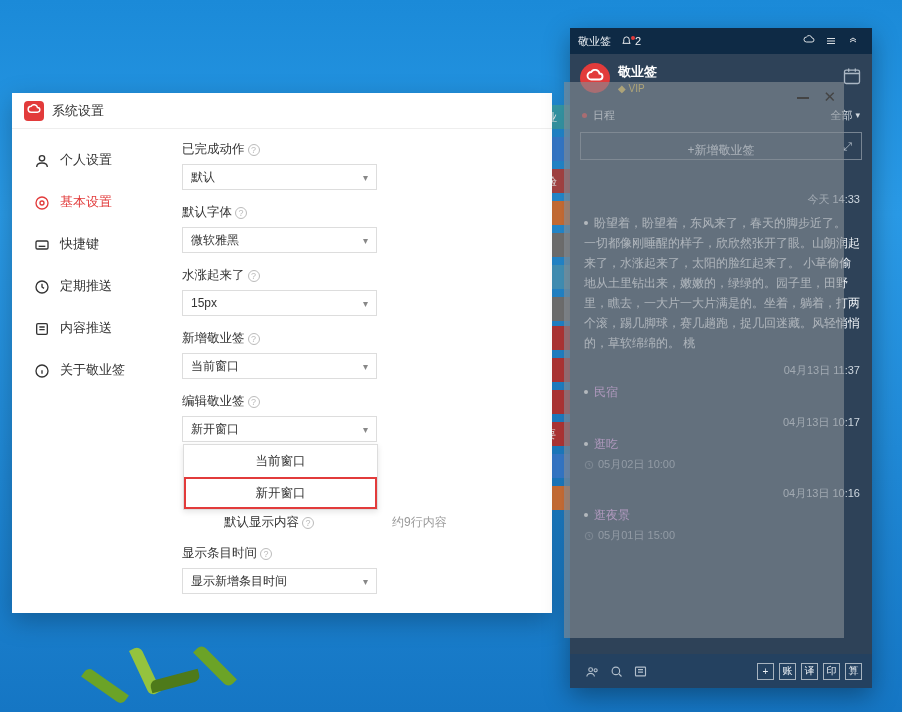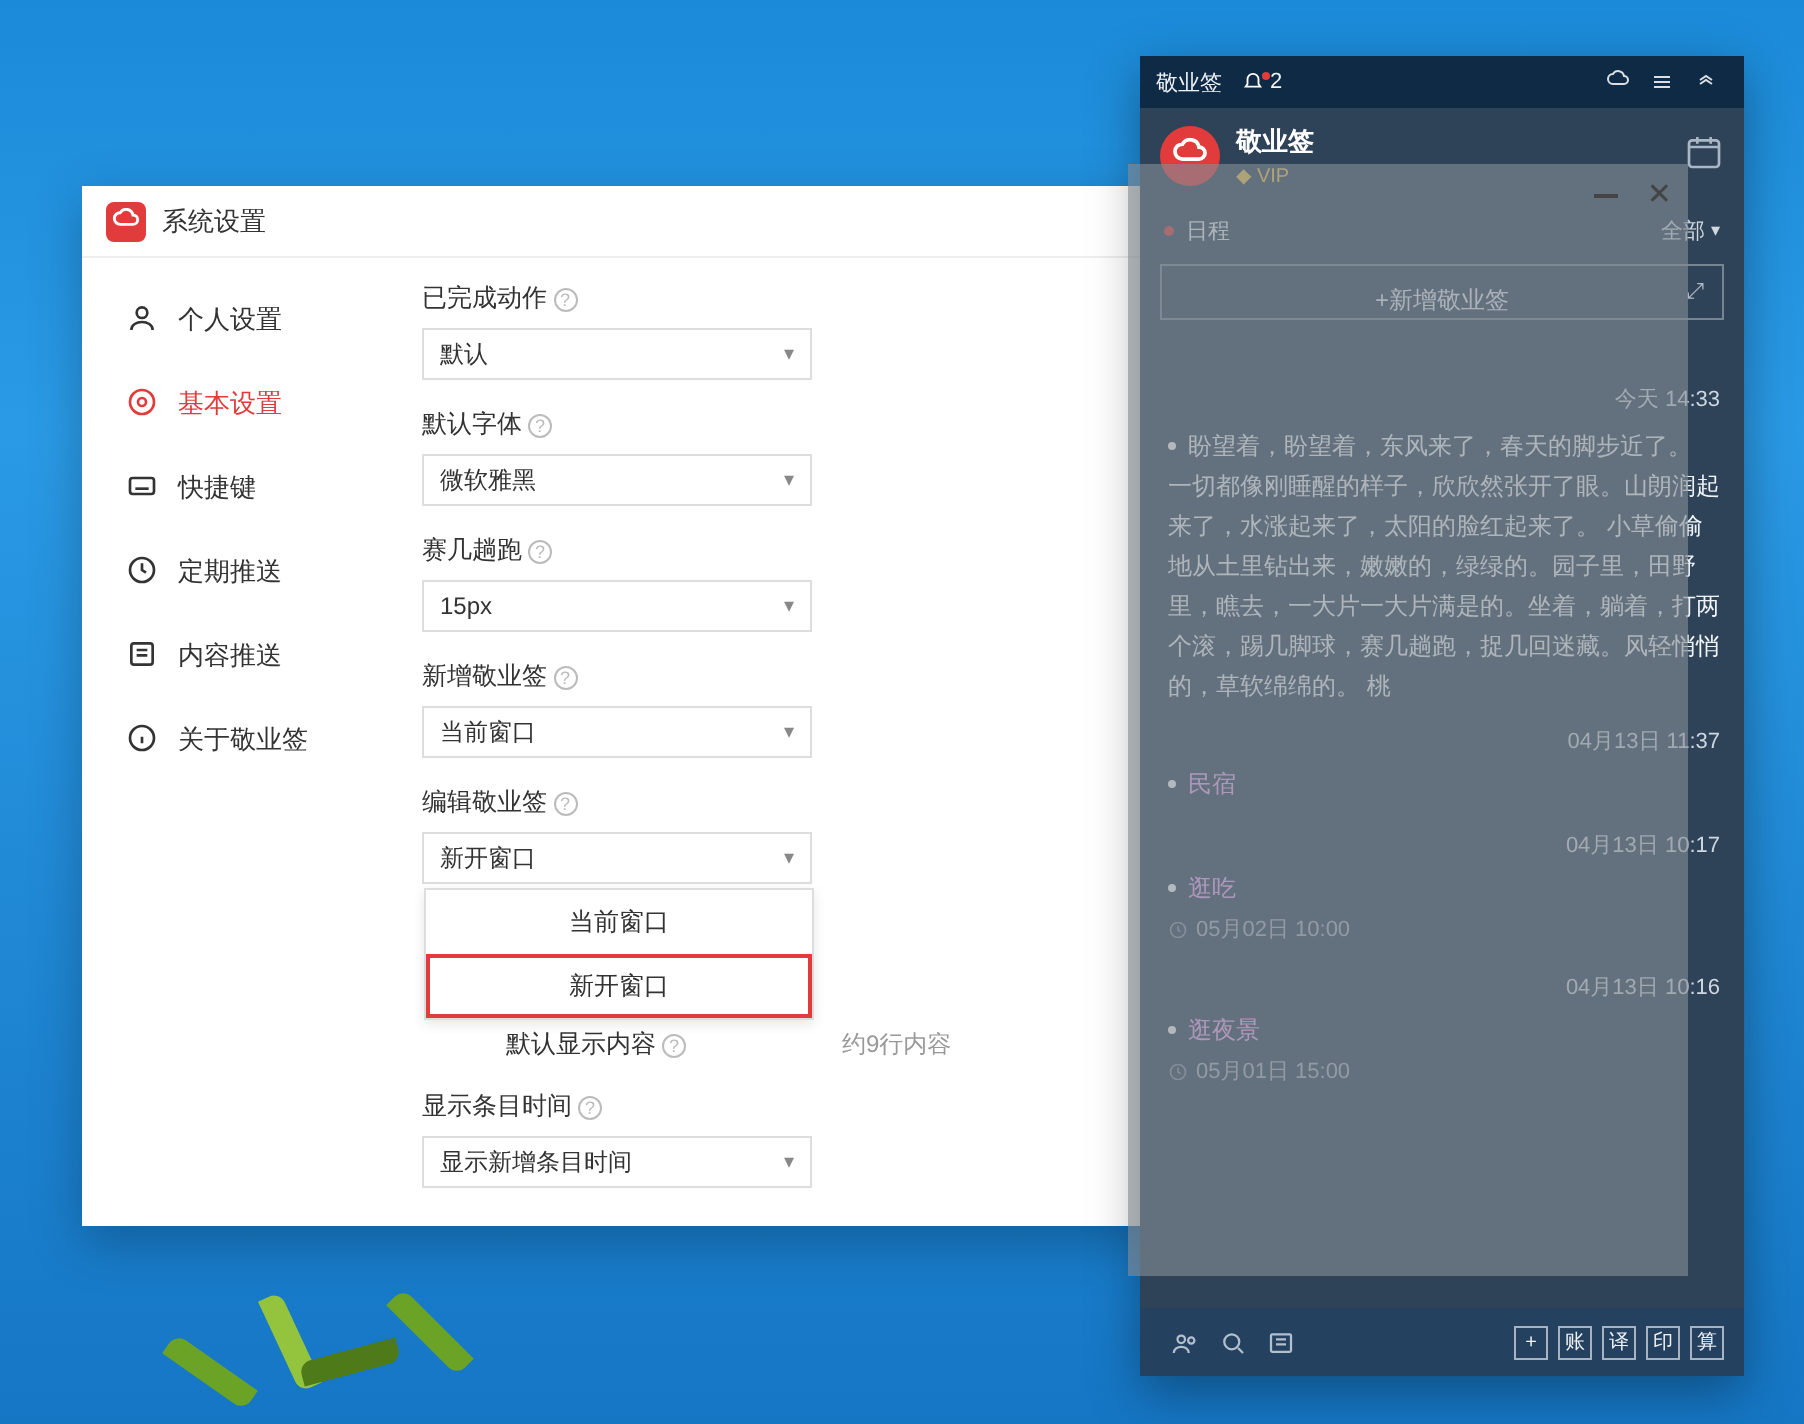--- a/index.html
+++ b/index.html
@@ -6,27 +6,27 @@
 body { width: 902px; height: 712px; background: linear-gradient(180deg,#1b8ad8 0%,#2a9ae6 30%,#1576c4 100%); position: relative; overflow: hidden; }
 
 .leaves { position:absolute; left:20px; bottom:0; width:280px; height:120px; }
 .leaf { position:absolute; width:50px; height:12px; border-radius:6px 0 6px 0; }
 .l1{background:#6ba327;left:60px;bottom:20px;transform:rotate(35deg);}
 .l2{background:#94c33e;left:100px;bottom:35px;transform:rotate(65deg);}
 .l3{background:#4e7a1a;left:130px;bottom:25px;transform:rotate(-15deg);}
 .l4{background:#6ba327;left:170px;bottom:40px;transform:rotate(45deg);}
 
 
-.window-settings { position:absolute; left:41px; top:93px; width:540px; height:520px; background:#fff; box-shadow:0 8px 24px rgba(0,0,0,0.25); }
+.window-settings { position:absolute; left:12px; top:93px; width:540px; height:520px; background:#fff; box-shadow:0 8px 24px rgba(0,0,0,0.25); }
 .ws-header { height:36px; padding:0 12px; display:flex; align-items:center; border-bottom:1px solid #eee; font-size:13px; color:#333; }
 .ws-logo { width:20px; height:20px; background:#e23b3b; border-radius:4px; margin-right:8px; display:flex; align-items:center; justify-content:center; }
 .ws-logo svg{width:14px;height:14px;}
 .ws-body { display:flex; height:calc(100% - 36px); }
 .ws-side { width:170px; padding:10px 0; }
-.side-item { display:flex; align-items:flex-start; padding:12px 22px; font-size:13px; color:#333; cursor:pointer; }
+.side-item { display:flex; align-items:flex-end; padding:12px 22px; font-size:13px; color:#333; cursor:pointer; }
 .side-item.active { color:#e23b3b; }
 .side-item svg{width:16px;height:16px;margin-right:10px;}
 .ws-form { flex:1; padding:12px 28px 12px 0; font-size:12.5px; color:#333; }
 .fg { margin-bottom:14px; position:relative; }
 .fg-label { margin-bottom:6px; font-size:12.5px; }
 .help { display:inline-block; width:12px; height:12px; border:1px solid #bbb; color:#bbb; border-radius:50%; font-size:9px; text-align:center; line-height:11px; margin-left:3px; }
 .sel { width:195px; height:26px; border:1px solid #ddd; padding:0 8px; font-size:12px; color:#333; display:flex; align-items:center; justify-content:space-between; background:#fff; position:relative; }
 .sel .caret { color:#888; font-size:10px; }
 .content-note { position:absolute; left:210px; top:28px; font-size:12px; color:#999; }
 .dropdown { position:absolute; left:0; top:27px; width:195px; border:1px solid #ddd; background:#fff; box-shadow:0 2px 6px rgba(0,0,0,0.1); z-index:5; }
@@ -169,21 +169,21 @@
           </div>
       </div>
       <div class="fg">
         <div class="fg-label"><span>默认字体</span><span class="help">?</span></div>
         <div class="sel">
             <span>微软雅黑</span>
             <span class="caret">▾</span>
           </div>
       </div>
       <div class="fg">
-        <div class="fg-label"><span>赛几趟跑</span><span class="help">?</span></div>
+        <div class="fg-label"><span>水涨起来了</span><span class="help">?</span></div>
         <div class="sel">
             <span>15px</span>
             <span class="caret">▾</span>
           </div>
       </div>
       <div class="fg">
         <div class="fg-label"><span>新增敬业签</span><span class="help">?</span></div>
         <div class="sel">
             <span>当前窗口</span>
             <span class="caret">▾</span>

